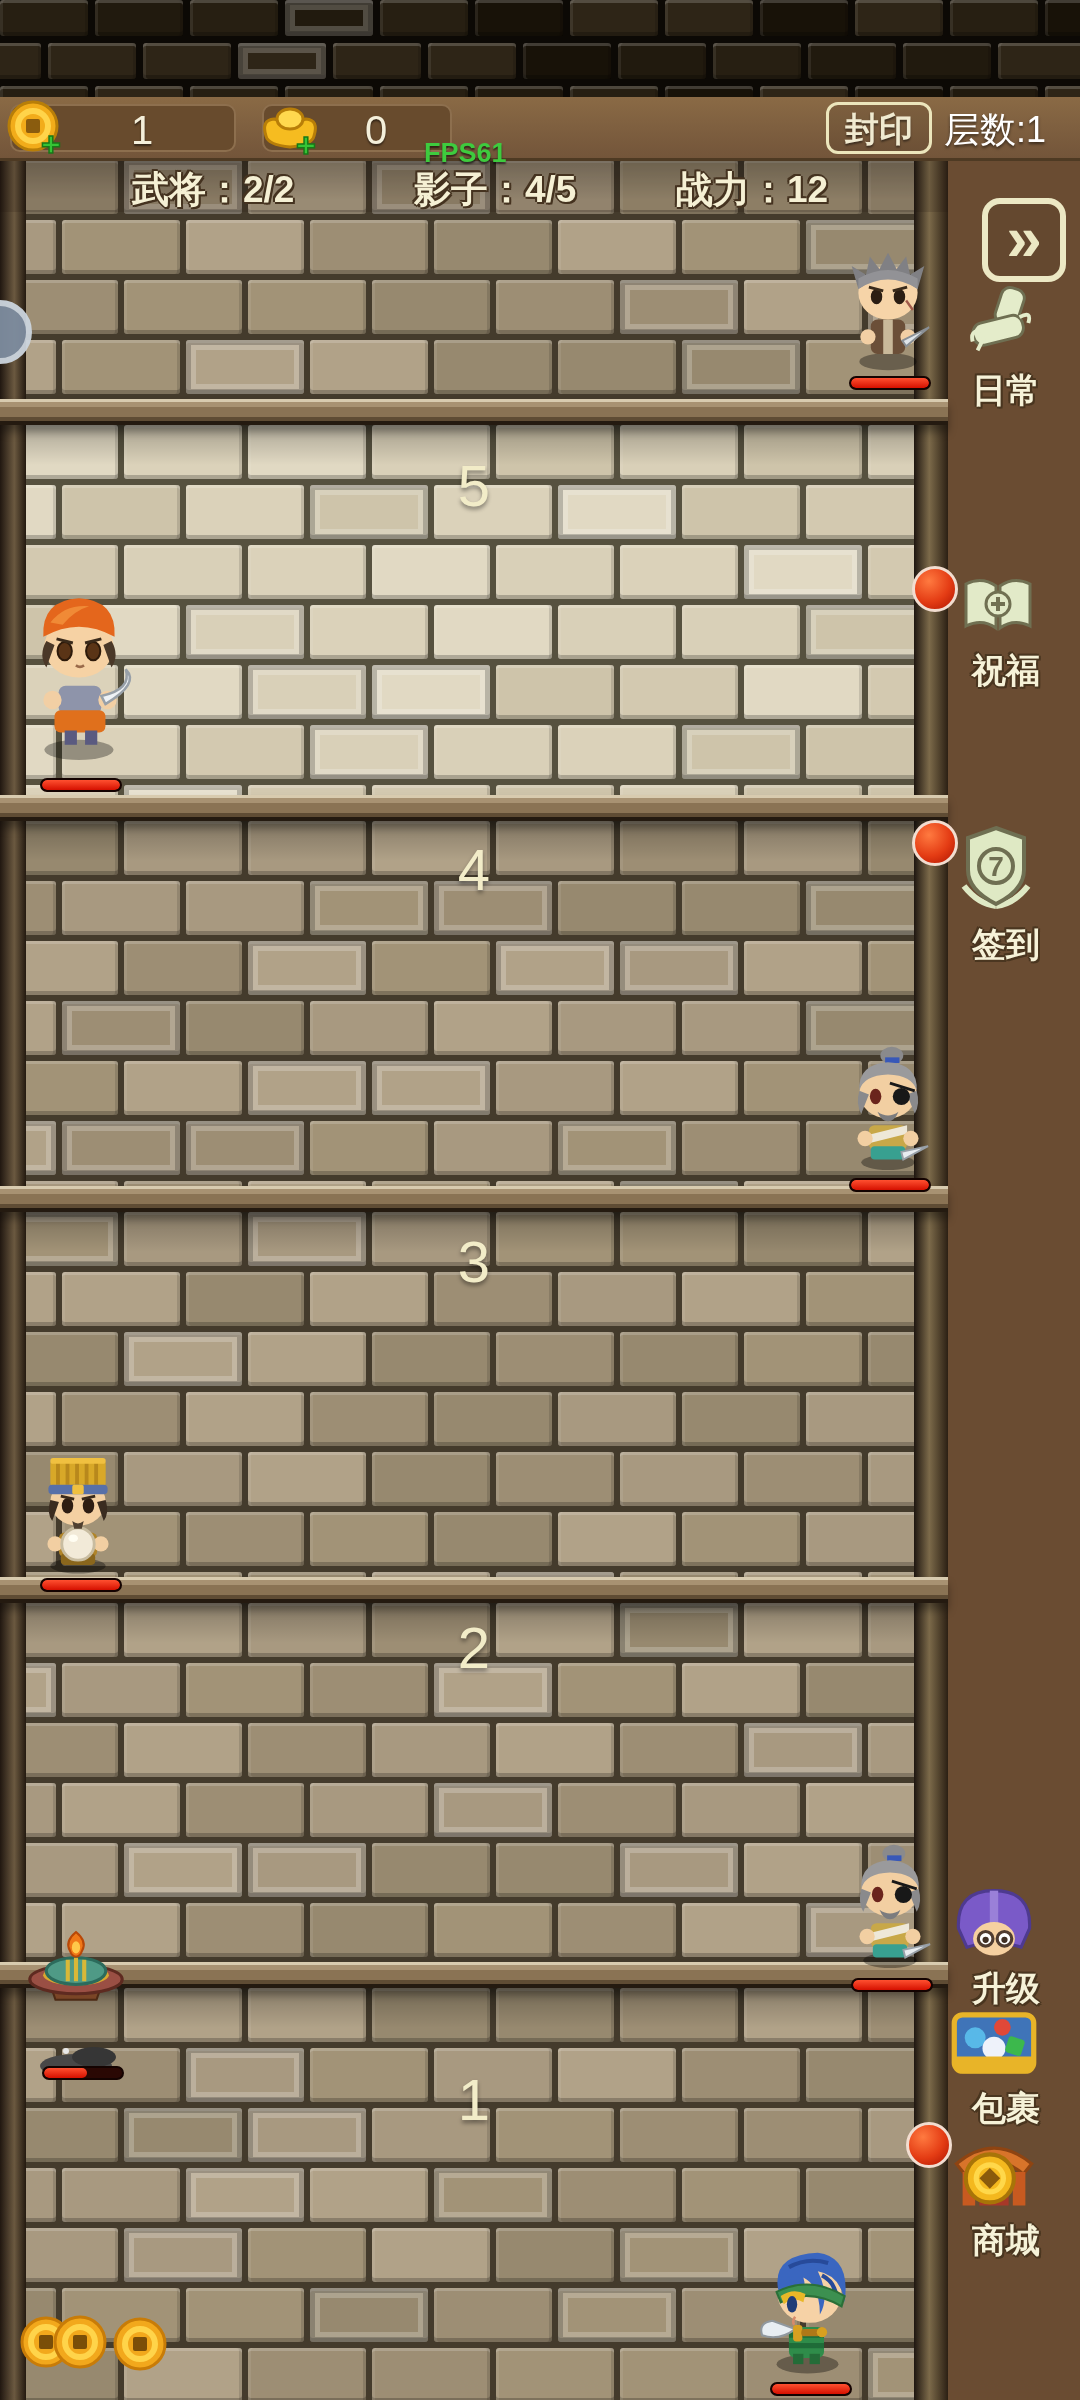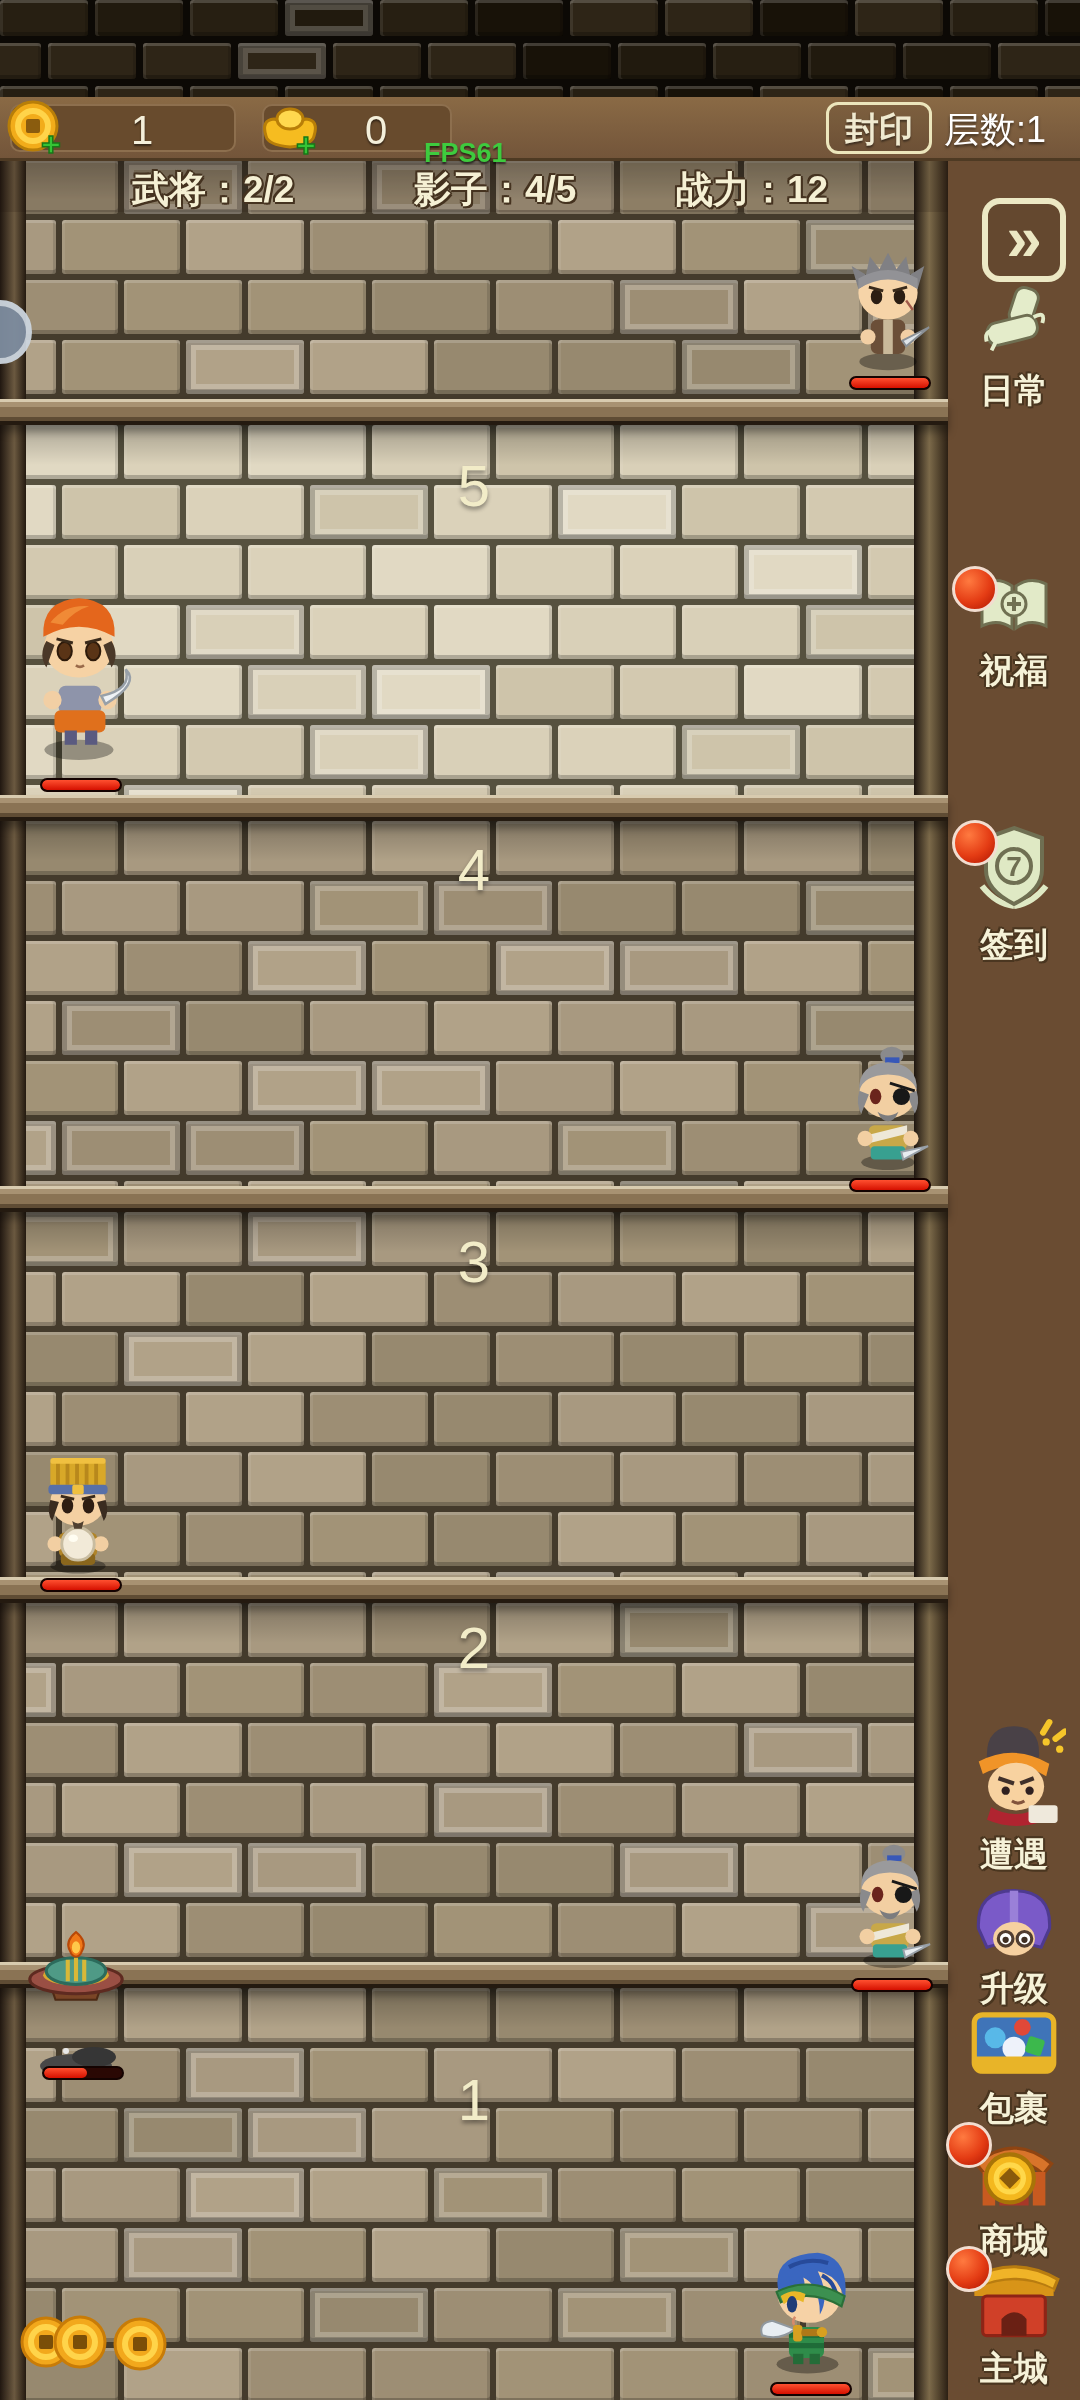--- a/index.html
+++ b/index.html
@@ -53,21 +53,21 @@
     font-size:62px;font-weight:800;letter-spacing:10px;color:#e6352c;
     text-shadow:0 3px 2px rgba(110,12,6,.35);}
 
   
   .sprite{position:absolute;z-index:6;}
   .hp{position:absolute;width:82px;height:14px;z-index:6;background:#2a0804;
     border:2px solid #140301;border-radius:7px;overflow:hidden;box-sizing:border-box;}
   .hp i{display:block;height:100%;background:linear-gradient(#ff5030,#d51000);border-radius:5px;}
 
   
-  .side-item{position:absolute;left:948px;width:132px;text-align:center;z-index:10;}
+  .side-item{position:absolute;left:908px;width:132px;text-align:right;z-index:10;}
   .side-item .lab{display:block;margin-top:2px;font-size:34px;font-weight:bold;color:#f6f2d8;
     text-shadow:-2px 0 #4a3620,2px 0 #4a3620,0 -2px #4a3620,0 2px #4a3620,2px 2px #4a3620,-2px -2px #4a3620;}
   .badge{position:absolute;width:46px;height:46px;border-radius:50%;z-index:11;
     background:radial-gradient(circle at 35% 30%,#ff7a40,#e43c14 55%,#ae1300);
     border:3px solid #f2ddd0;box-sizing:border-box;}
   .expand{position:absolute;left:982px;top:198px;width:84px;height:84px;z-index:10;box-sizing:border-box;
     border:6px solid #ece8c4;border-radius:18px;color:#ece8c4;font-size:64px;font-weight:bold;
     text-align:center;line-height:68px;background:rgba(0,0,0,.05);}
   .edgebadge{position:absolute;left:-32px;top:300px;width:64px;height:64px;border-radius:50%;z-index:5;
     border:6px solid #ccd5de;background:#7e8da0;box-sizing:border-box;opacity:.95;}
@@ -713,37 +713,20 @@
     <svg width="88" height="92" viewBox="0 0 84 92">
       <path d="M10 62 q14 18 32 20 M74 62 q-14 18 -32 20" stroke="#dfe9c4" stroke-width="6" fill="none"></path>
       <path d="M42 4 L70 14 L70 46 Q70 66 42 80 Q14 66 14 46 L14 14 Z" fill="#dfe9c4" stroke="#6f6f52" stroke-width="4"></path>
       <circle cx="42" cy="42" r="17" fill="none" stroke="#6f6f52" stroke-width="4"></circle>
       <text x="42" y="52" text-anchor="middle" font-size="28" font-weight="bold" fill="#6f6f52">7</text>
     </svg>
     <span class="lab">签到</span>
   </div>
 
 
-  <div class="side-item" style="top:1718px">
-    <svg width="104" height="108" viewBox="0 0 96 104">
-      <path d="M76 14 l6 -10 M88 20 l9 -7" stroke="#f6c62a" stroke-width="6" stroke-linecap="round"></path>
-      <circle cx="79" cy="23" r="3.5" fill="#f6c62a"></circle>
-        <circle cx="92" cy="30" r="3.5" fill="#f6c62a"></circle>
-      <path d="M22 40 Q20 8 48 8 Q74 8 72 38 Z" fill="#494147"></path>
-      <path d="M14 42 Q48 24 82 44 L79 56 Q48 38 18 54 Z" fill="#f09428"></path>
-      <ellipse cx="50" cy="66" rx="27" ry="23" fill="#f8d2a0"></ellipse>
-      <path d="M33 58 l15 5 M67 58 l-13 5" stroke="#40302a" stroke-width="4"></path>
-      <circle cx="40" cy="70" r="4" fill="#302020"></circle>
-        <circle cx="63" cy="70" r="4" fill="#302020"></circle>
-      <path d="M46 80 q6 4 12 0" stroke="#83543c" stroke-width="3" fill="none"></path>
-      <path d="M26 86 Q50 100 76 84 L80 98 Q50 110 22 98 Z" fill="#b02430"></path>
-      <rect x="62" y="84" width="28" height="17" rx="3" fill="#efe9dc"></rect>
-    </svg>
-    <span class="lab">遭遇</span>
-  </div>
 
   <div class="side-item" style="top:1882px">
     <svg width="92" height="78" viewBox="0 0 88 74">
       <path d="M10 44 Q8 8 44 8 Q80 8 78 44 L70 62 Q44 54 18 62 Z" fill="#7a5ac8" stroke="#4e3a90" stroke-width="3"></path>
       <rect x="40" y="8" width="8" height="32" fill="#9a80d8"></rect>
       <ellipse cx="44" cy="54" rx="20" ry="16" fill="#f6d0a0"></ellipse>
       <circle cx="36" cy="54" r="7" fill="#fff" stroke="#503c30" stroke-width="3"></circle>
       <circle cx="54" cy="54" r="7" fill="#fff" stroke="#503c30" stroke-width="3"></circle>
       <circle cx="36" cy="55" r="3" fill="#402f24"></circle>
         <circle cx="54" cy="55" r="3" fill="#402f24"></circle>
@@ -769,24 +752,14 @@
       <path d="M8 34 Q44 4 80 34 L72 44 Q44 20 16 44 Z" fill="#d8742a" stroke="#8e4412 " stroke-width="3"></path>
       <path d="M14 42 h12 v32 h-12z M62 42 h12 v32 h-12z" fill="#c85a20"></path>
       <path d="M30 42 h28 v32 h-28z" fill="#a83828"></path>
       <circle cx="40" cy="48" r="23" fill="#f4b81e" stroke="#a87408" stroke-width="4"></circle>
       <circle cx="40" cy="48" r="13" fill="none" stroke="#ffd84a" stroke-width="5"></circle>
       <rect x="33" y="41" width="14" height="14" fill="#8a5a0c" transform="rotate(45 40 48)"></rect>
     </svg>
     <span class="lab">商城</span>
   </div>
 
-  <div class="side-item" style="top:2252px">
-    <span class="badge" style="left:-2px;top:-6px"></span>
-    <svg width="96" height="88" viewBox="0 0 92 84">
-      <path d="M4 26 Q46 2 88 26 L84 36 Q46 16 8 36 Z" fill="#f0b428" stroke="#b87c10" stroke-width="3"></path>
-      <path d="M8 36 Q46 18 84 36 L84 42 L8 42 Z" fill="#d89418"></path>
-      <rect x="16" y="42" width="60" height="38" rx="4" fill="#d04028" stroke="#8e2416" stroke-width="3"></rect>
-      <path d="M34 80 v-16 q12 -13 24 0 v16 Z" fill="#6a2014"></path>
-    </svg>
-    <span class="lab">主城</span>
-  </div>
 
 </div>
 
 </body></html>

